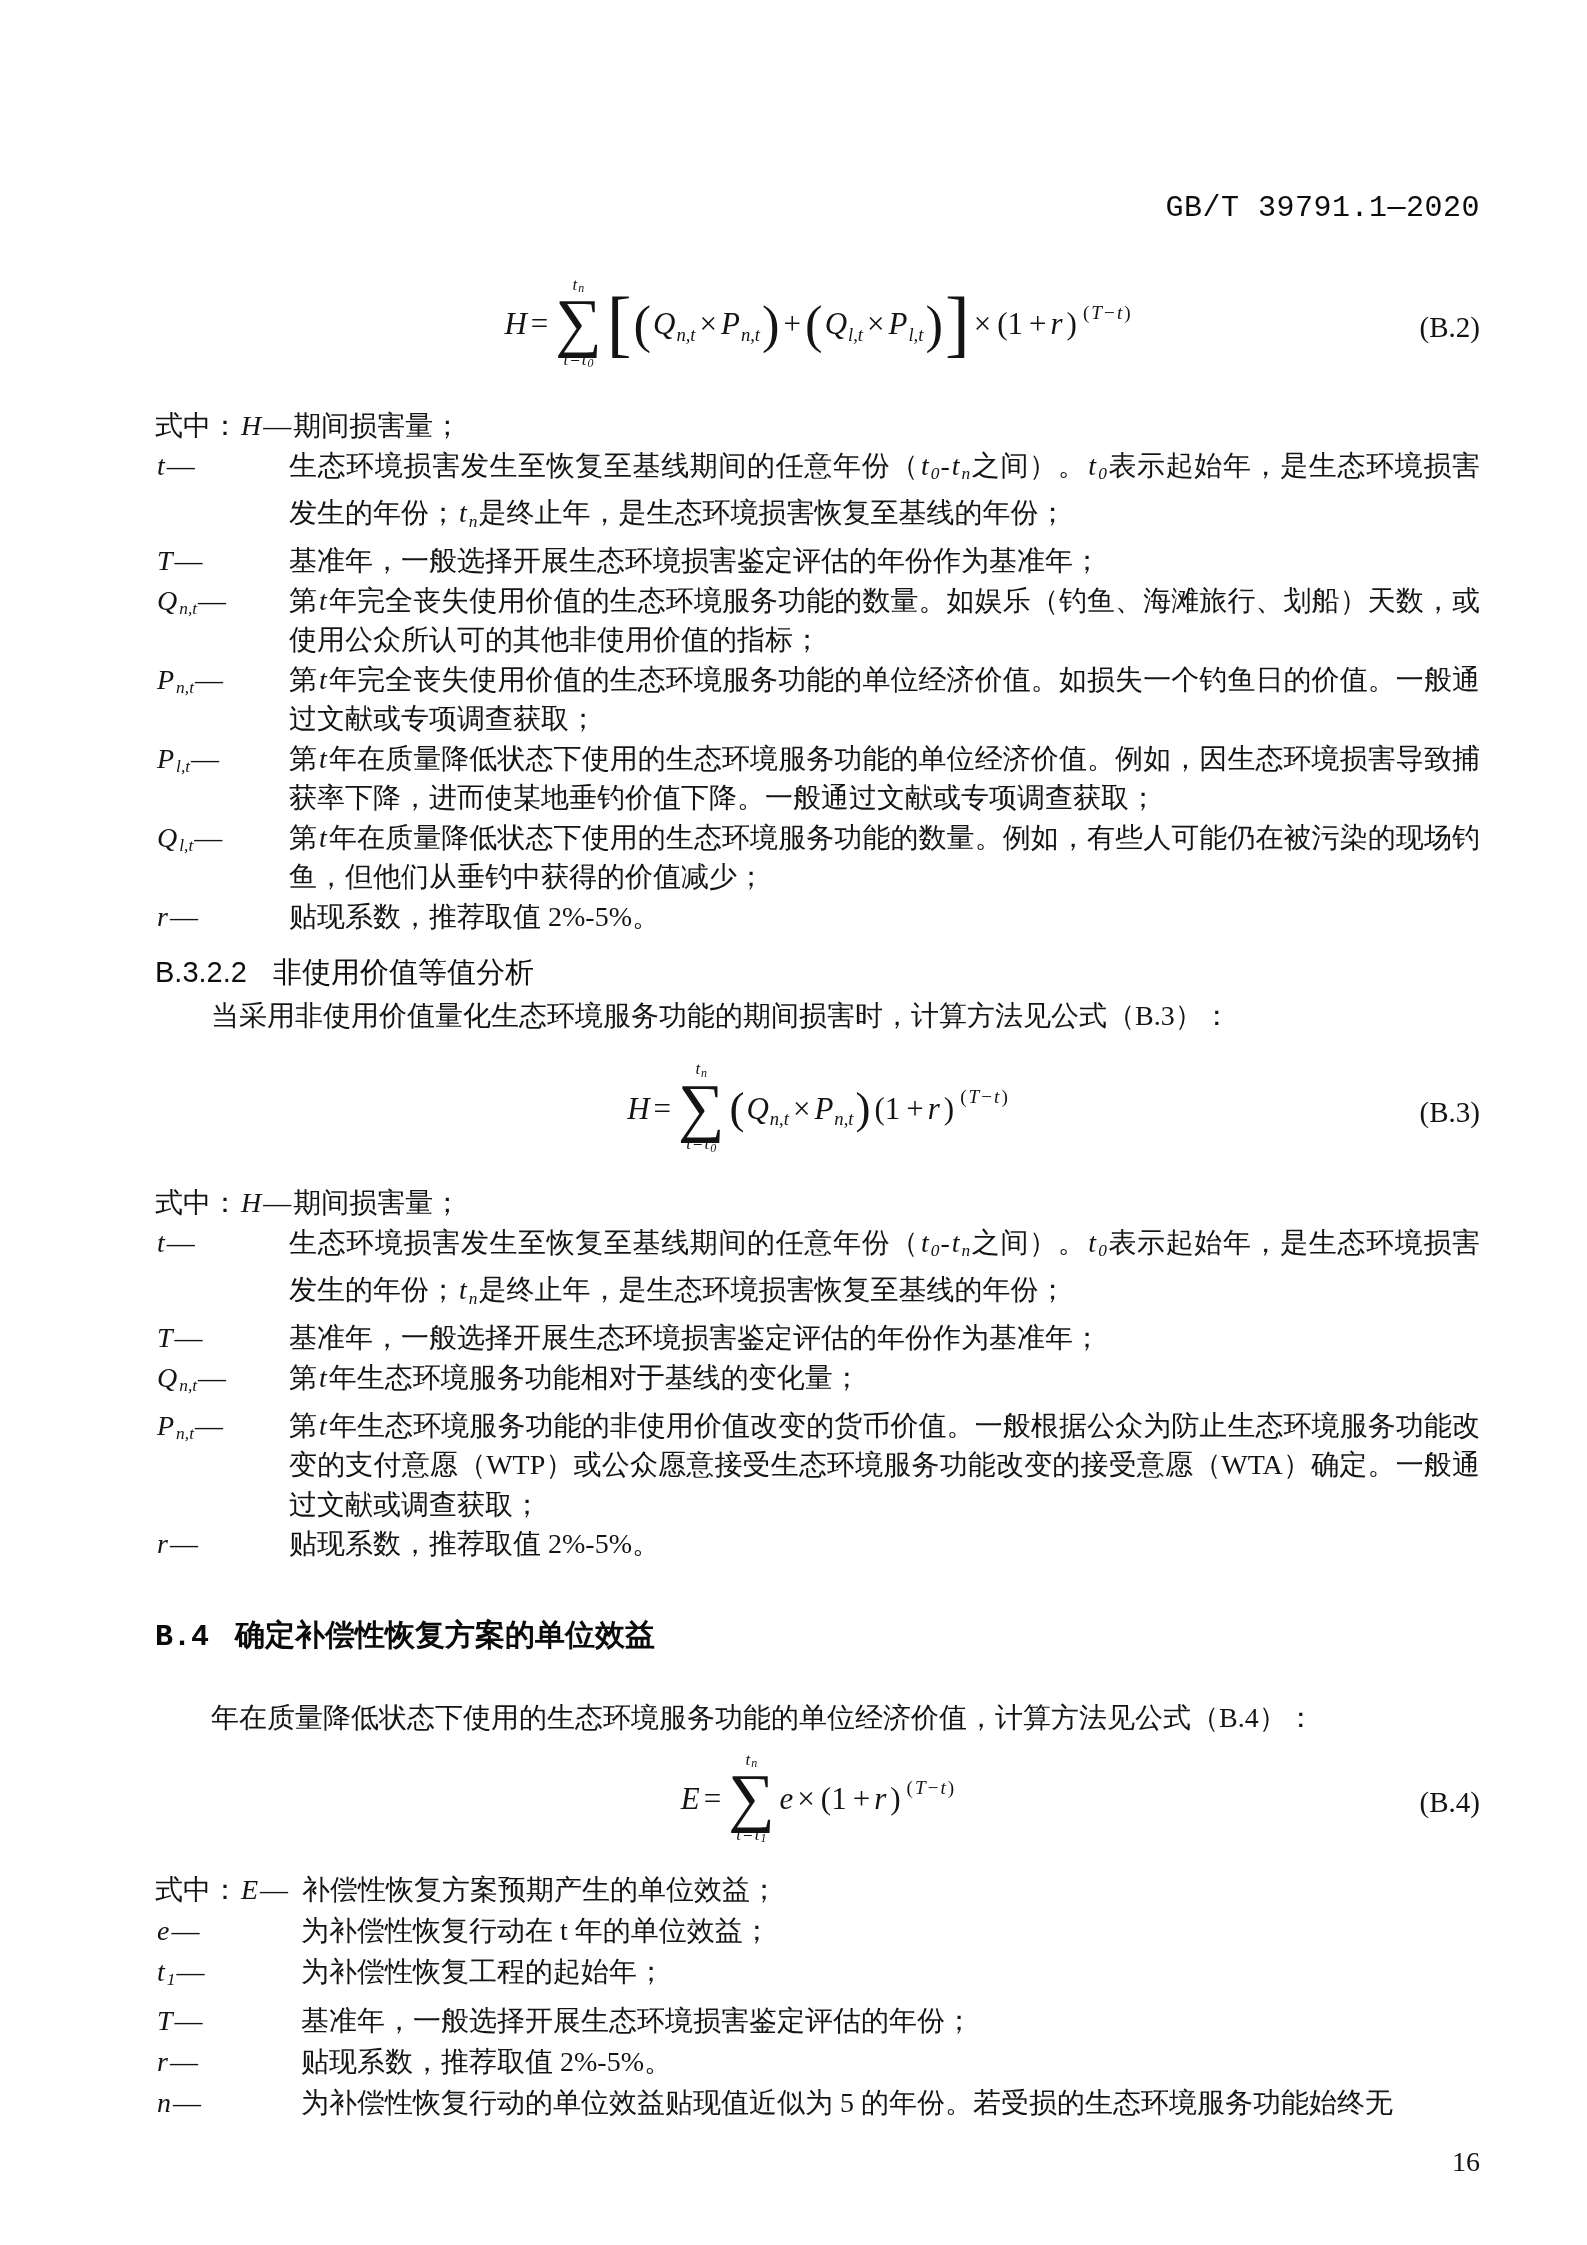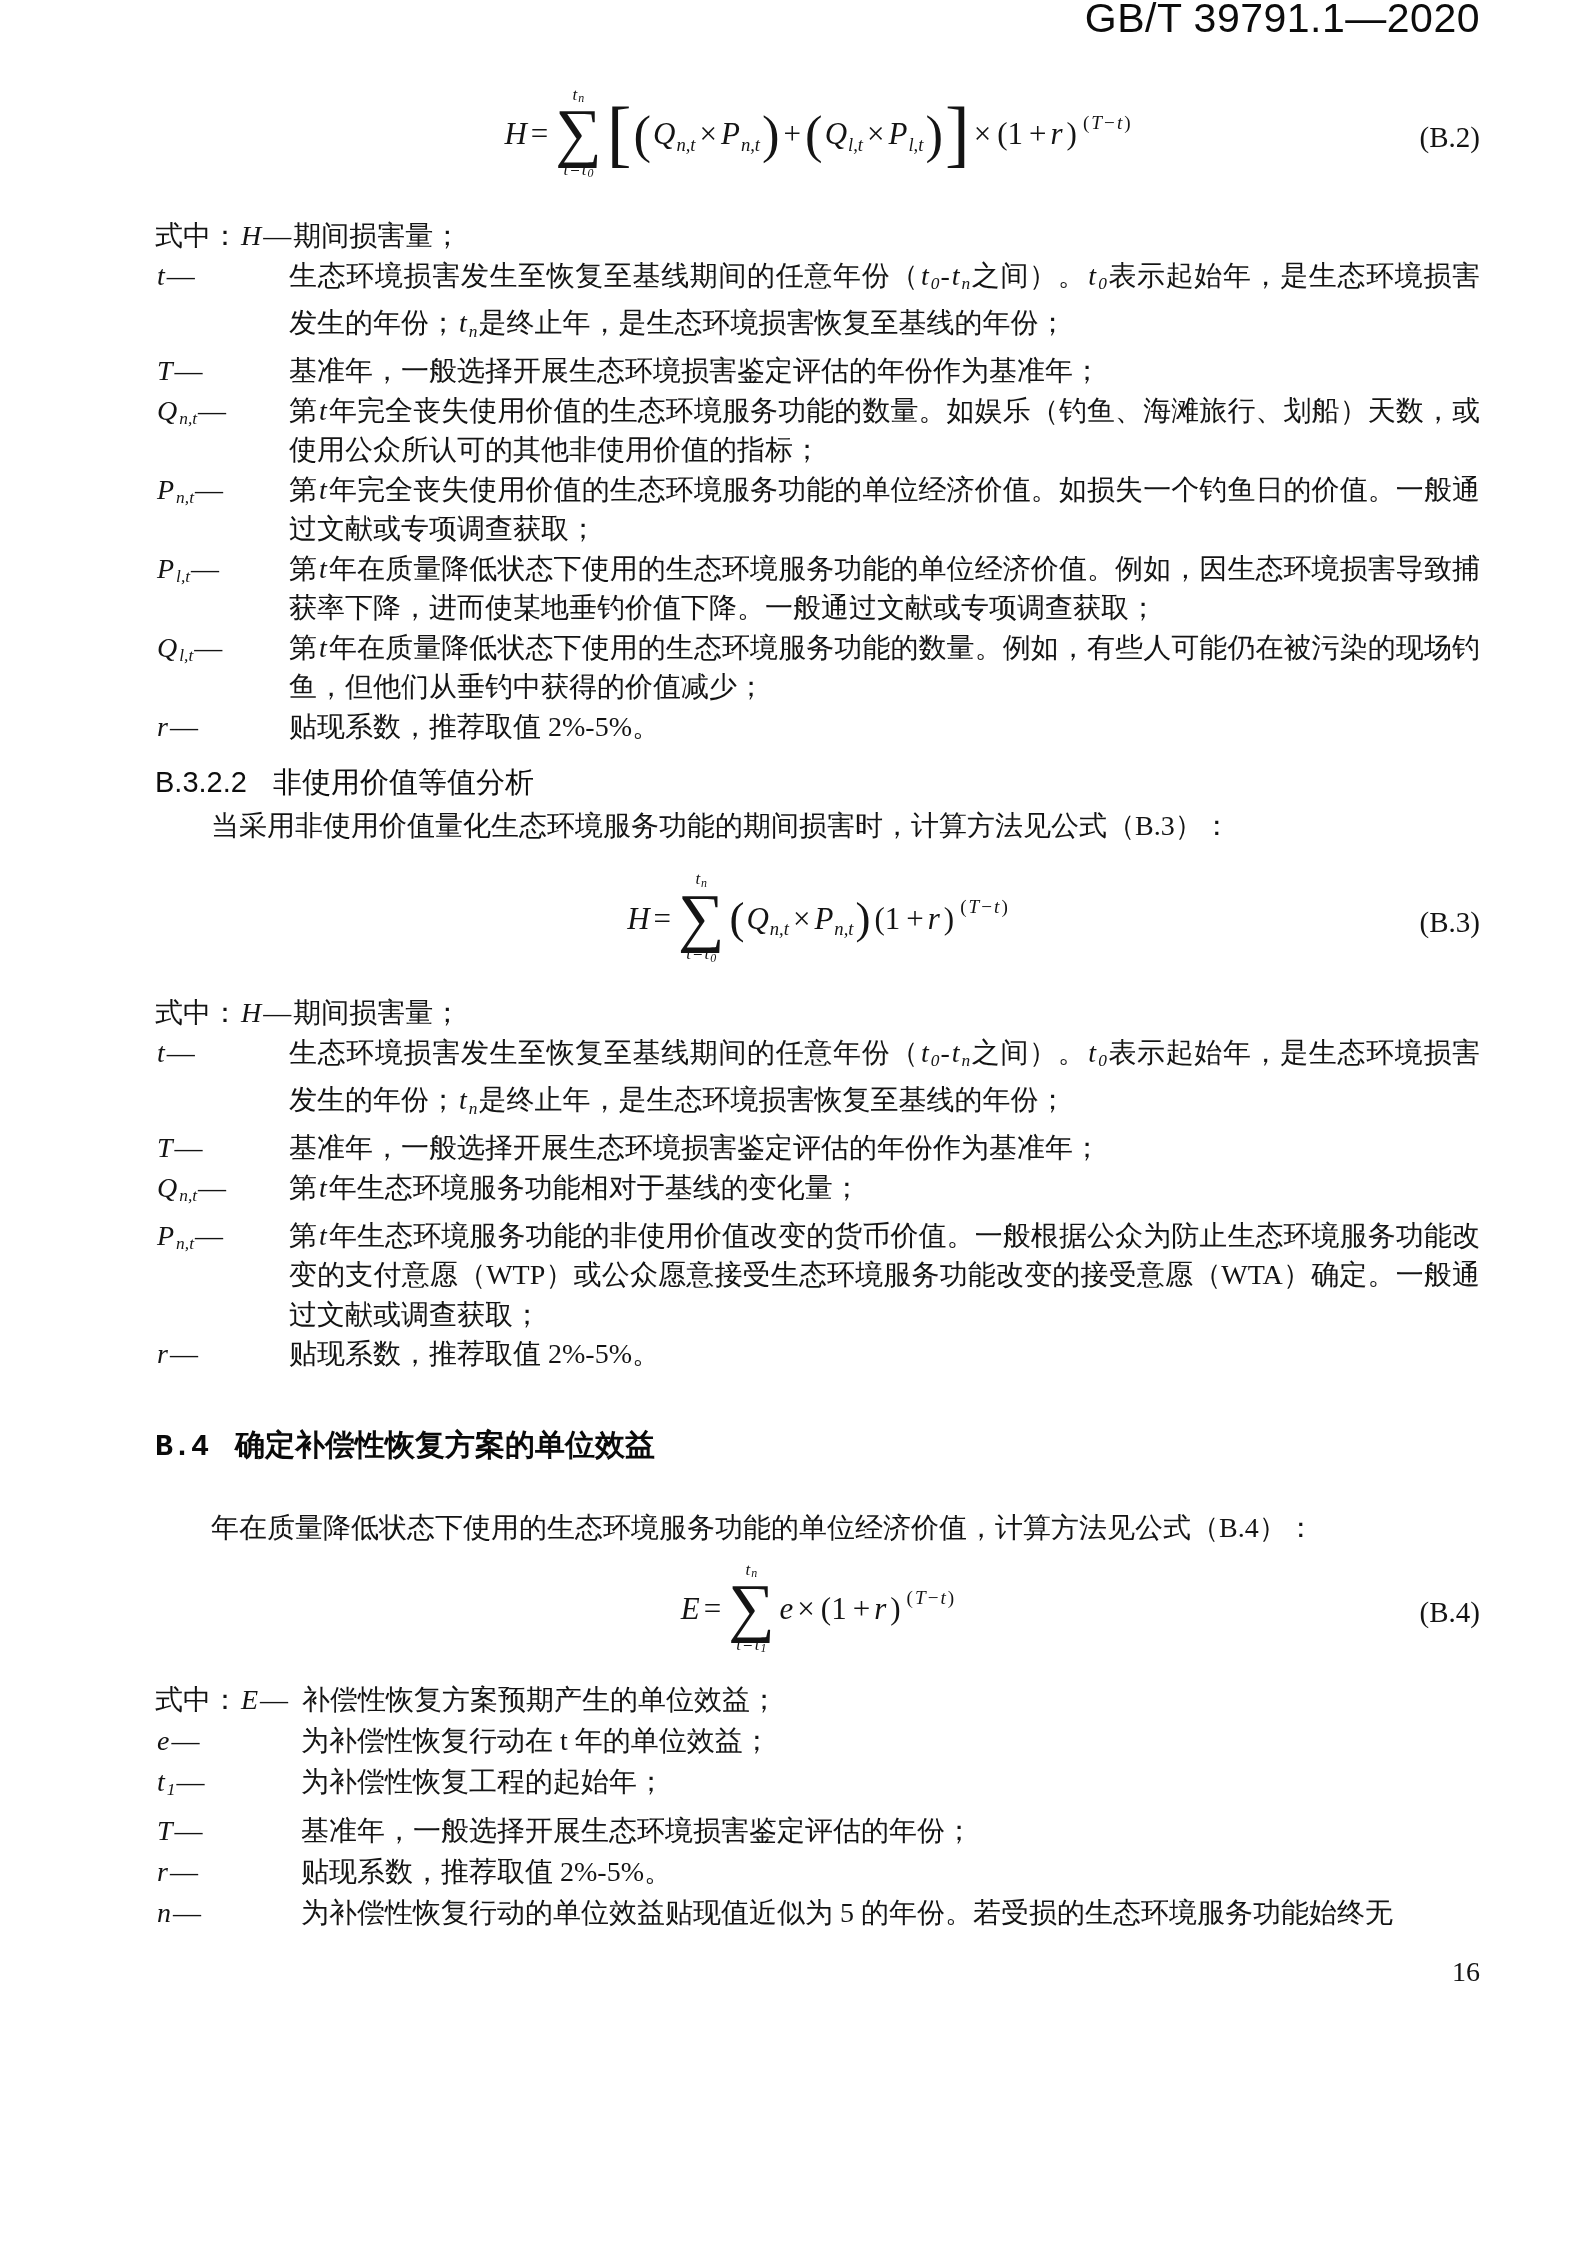--- a/index.html
+++ b/index.html
@@ -2,23 +2,23 @@
 <html><head>
 <meta charset="utf-8">
 <style>
   html,body{margin:0;padding:0;}
   body{
     width:1587px;height:2245px;overflow:hidden;background:#ffffff;color:#141414;
     font-family:"Liberation Serif","DejaVu Serif",serif;
   }
   .page{box-sizing:border-box;width:1587px;height:2245px;padding:0 107px 0 155px;position:relative;}
   .doc-header{
-    text-align:right;
-    font-family:Liberation Sans, sans-serif;
-    font-size:41px;line-height:36px;letter-spacing:0.5px;color:#0c0c0c;
+    margin-top:190px;text-align:right;
+    font-family:Liberation Mono, monospace;
+    font-size:30px;line-height:36px;letter-spacing:0.5px;color:#0c0c0c;
   }
   
   .fw{position:relative;display:flex;align-items:center;justify-content:center;}
   .fw-b2{height:150px;margin-top:26px;}
   .fw-b3{height:135px;margin-top:8px;}
   .fw-b4{height:125px;margin-top:2px;}
   .formula{font-size:31px;white-space:nowrap;font-family:"Liberation Serif","DejaVu Serif",serif;}
   .f-i{font-style:italic;padding:0 1px;}
   .f-o{font-style:normal;padding:0 3px;}
   .f-sub{font-size:60%;font-style:italic;vertical-align:-0.35em;padding-right:1px;}

